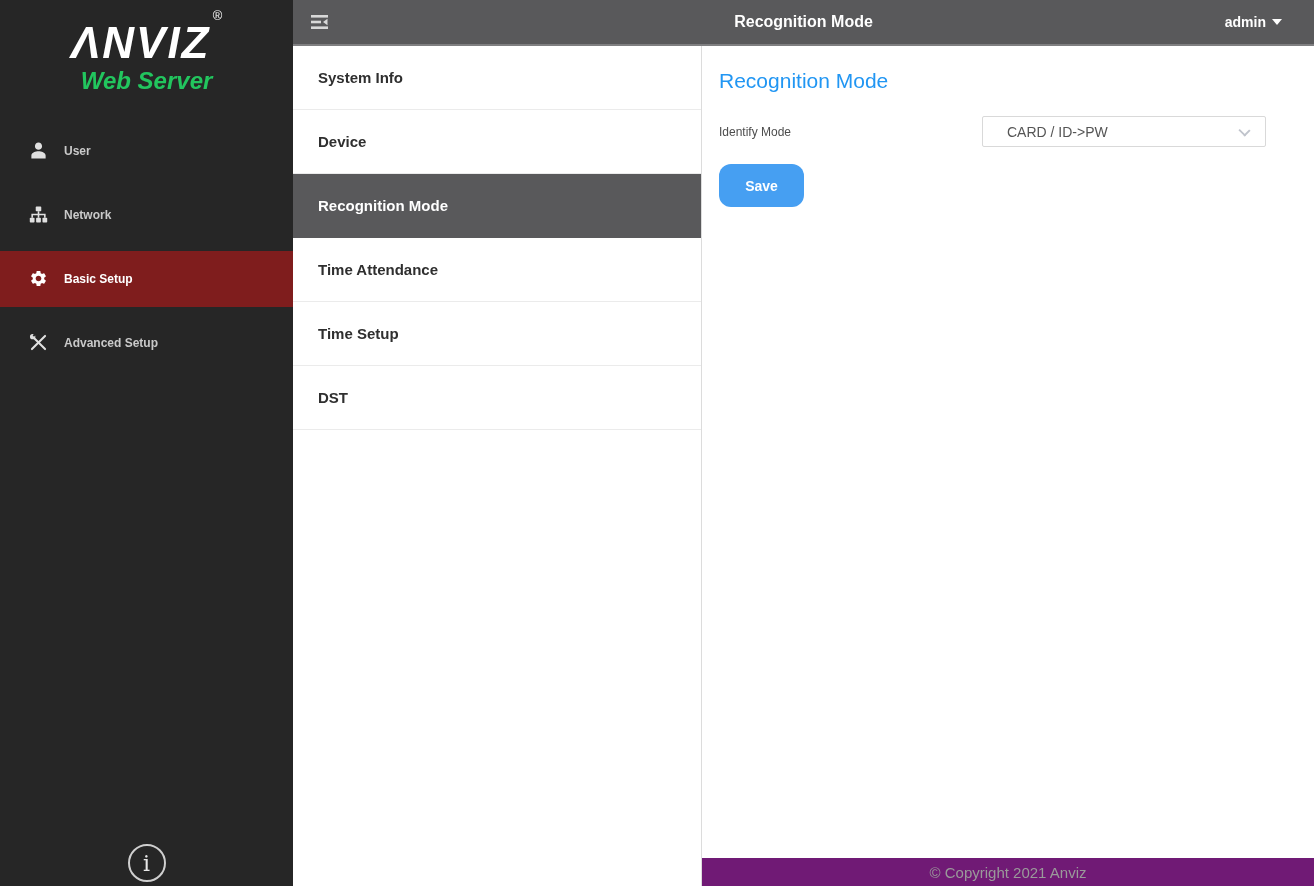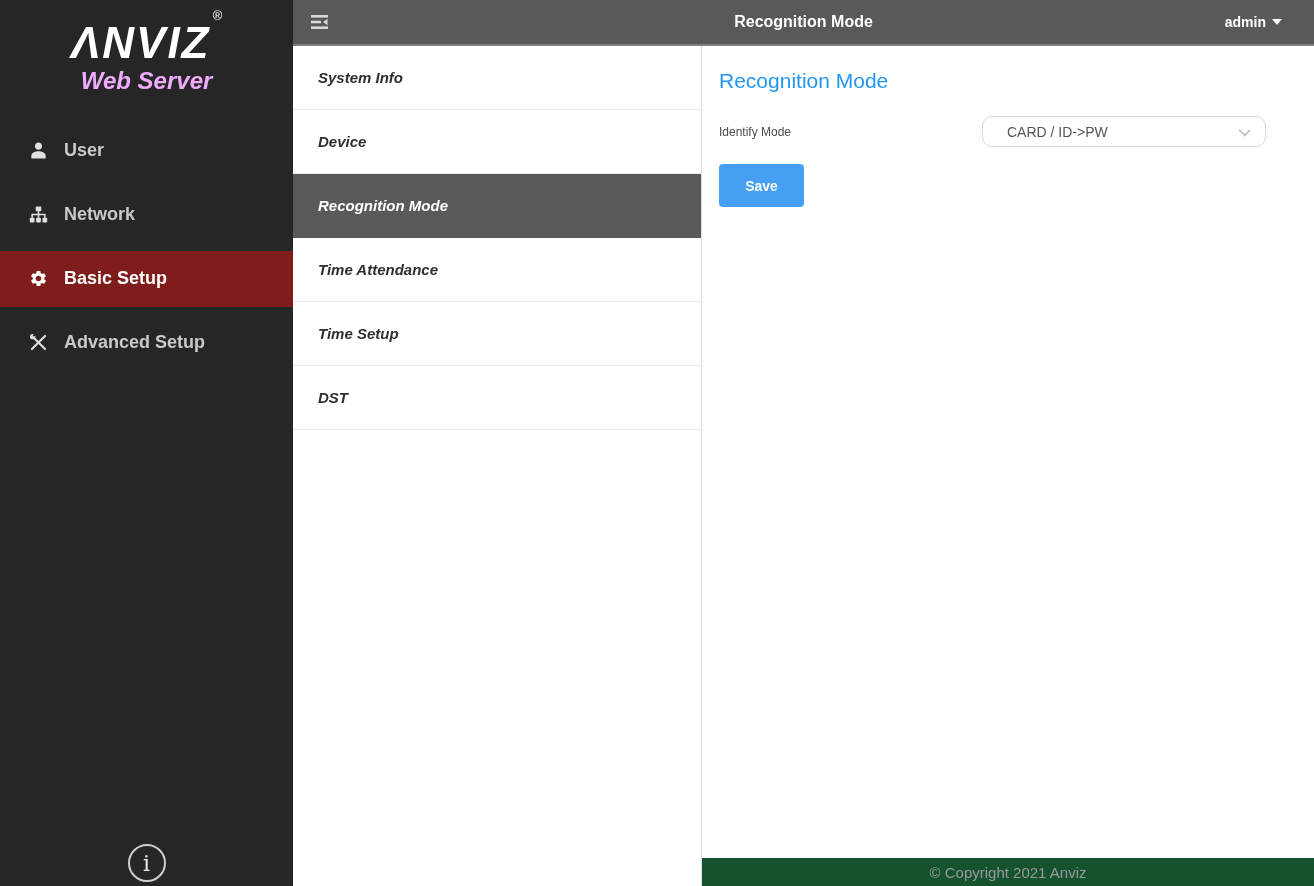--- a/index.html
+++ b/index.html
@@ -17,27 +17,27 @@
     position: relative;
     flex: 0 0 293px;
   }
   .logo-block { text-align: center; padding-top: 14px; font-style: italic; }
   .logo-main {
     color: #fff; font-size: 44px; font-weight: 700;
     letter-spacing: 2px; line-height: 48px;
     position: relative; display: inline-block;
   }
   .logo-main sup { font-size: 13px; position: relative; top: -22px; left: 2px; font-weight: 400; }
-  .logo-sub { color: #f0abfc; font-size: 24px; font-weight: 700; margin-top: 0px; }
+  .logo-sub { color: #22c55e; font-size: 24px; font-weight: 700; margin-top: 0px; }
 
   .menu { margin-top: 24px; }
   .menu-item {
     height: 64px; display: flex; align-items: center;
     padding-left: 28px; cursor: pointer;
-    color: #c9c9c9; font-size: 18px; font-weight: 700;
+    color: #c9c9c9; font-size: 12px; font-weight: 700;
   }
   .menu-item .mi { width: 20px; height: 20px; margin-right: 16px; display: inline-flex; align-items: center; justify-content: center; }
   .menu-item.active { background: #7f1d1d; color: #fff; height: 56px; margin: 4px 0; }
 
   .info-btn {
     position: absolute; bottom: 4px; left: 50%; transform: translateX(-50%);
     width: 38px; height: 38px; border: 2px solid #cfcfcf; border-radius: 50%;
     color: #e8e8e8; font-family: "DejaVu Serif", serif; font-size: 22px;
     display: flex; align-items: center; justify-content: center; cursor: pointer;
   }
@@ -71,52 +71,51 @@
   
   .submenu {
     width: 409px; flex: 0 0 409px; background: #fff;
     border-right: 1px solid #dcdcdc;
   }
   .submenu-item {
     height: 64px; display: flex; align-items: center;
     padding-left: 25px; cursor: pointer;
     font-size: 15px; font-weight: 700; color: #2f2f2f;
     border-bottom: 1px solid #ebebeb;
-    font-style: italic;
   }
   .submenu-item.active { background: #59595b; color: #fff; border-bottom-color: #59595b; }
 
   
   .content { flex: 1; display: flex; flex-direction: column; background: #fff; }
   .content-inner { flex: 1; padding: 23px 17px 0 17px; }
   .page-heading { color: #2196f3; font-size: 21px; font-weight: 400; }
   .form-row { margin-top: 23px; display: flex; align-items: center; }
   .form-label { font-size: 12px; color: #4d4d4d; }
   .select-box {
     margin-left: auto; margin-right: 31px;
     width: 284px; height: 31px;
-    border: 1px solid #d9d9d9; border-radius: 10px;
+    border: 1px solid #d9d9d9; border-radius: 2px;
     display: flex; align-items: center;
     padding-left: 24px; cursor: pointer;
     font-size: 14px; color: #555; position: relative; background: #fff;
   }
   .chevron {
     position: absolute; right: 16px; top: 9px;
     width: 9px; height: 9px;
     border-right: 2px solid #c0c4cc; border-bottom: 2px solid #c0c4cc;
     transform: rotate(45deg) scaleY(0.9);
   }
   .save-btn {
     margin-top: 17px; width: 85px; height: 43px;
-    background: #469ff2; color: #fff; border: none; border-radius: 4px;
+    background: #469ff2; color: #fff; border: none; border-radius: 12px;
     font-size: 14px; font-weight: 700; font-family: "Liberation Sans", sans-serif;
     cursor: pointer;
   }
   .footer-bar {
-    flex: 0 0 28px; background: #14532d;
+    flex: 0 0 28px; background: #701a75;
     display: flex; align-items: flex-start; justify-content: center;
     color: #9a9a9a; font-size: 15px; padding-top: 6px;
   }
 </style>
 </head>
 <body>
 
 <aside class="sidebar">
   <div class="logo-block">
     <div class="logo-main"><span>ΛNVIZ</span><sup>®</sup></div>

